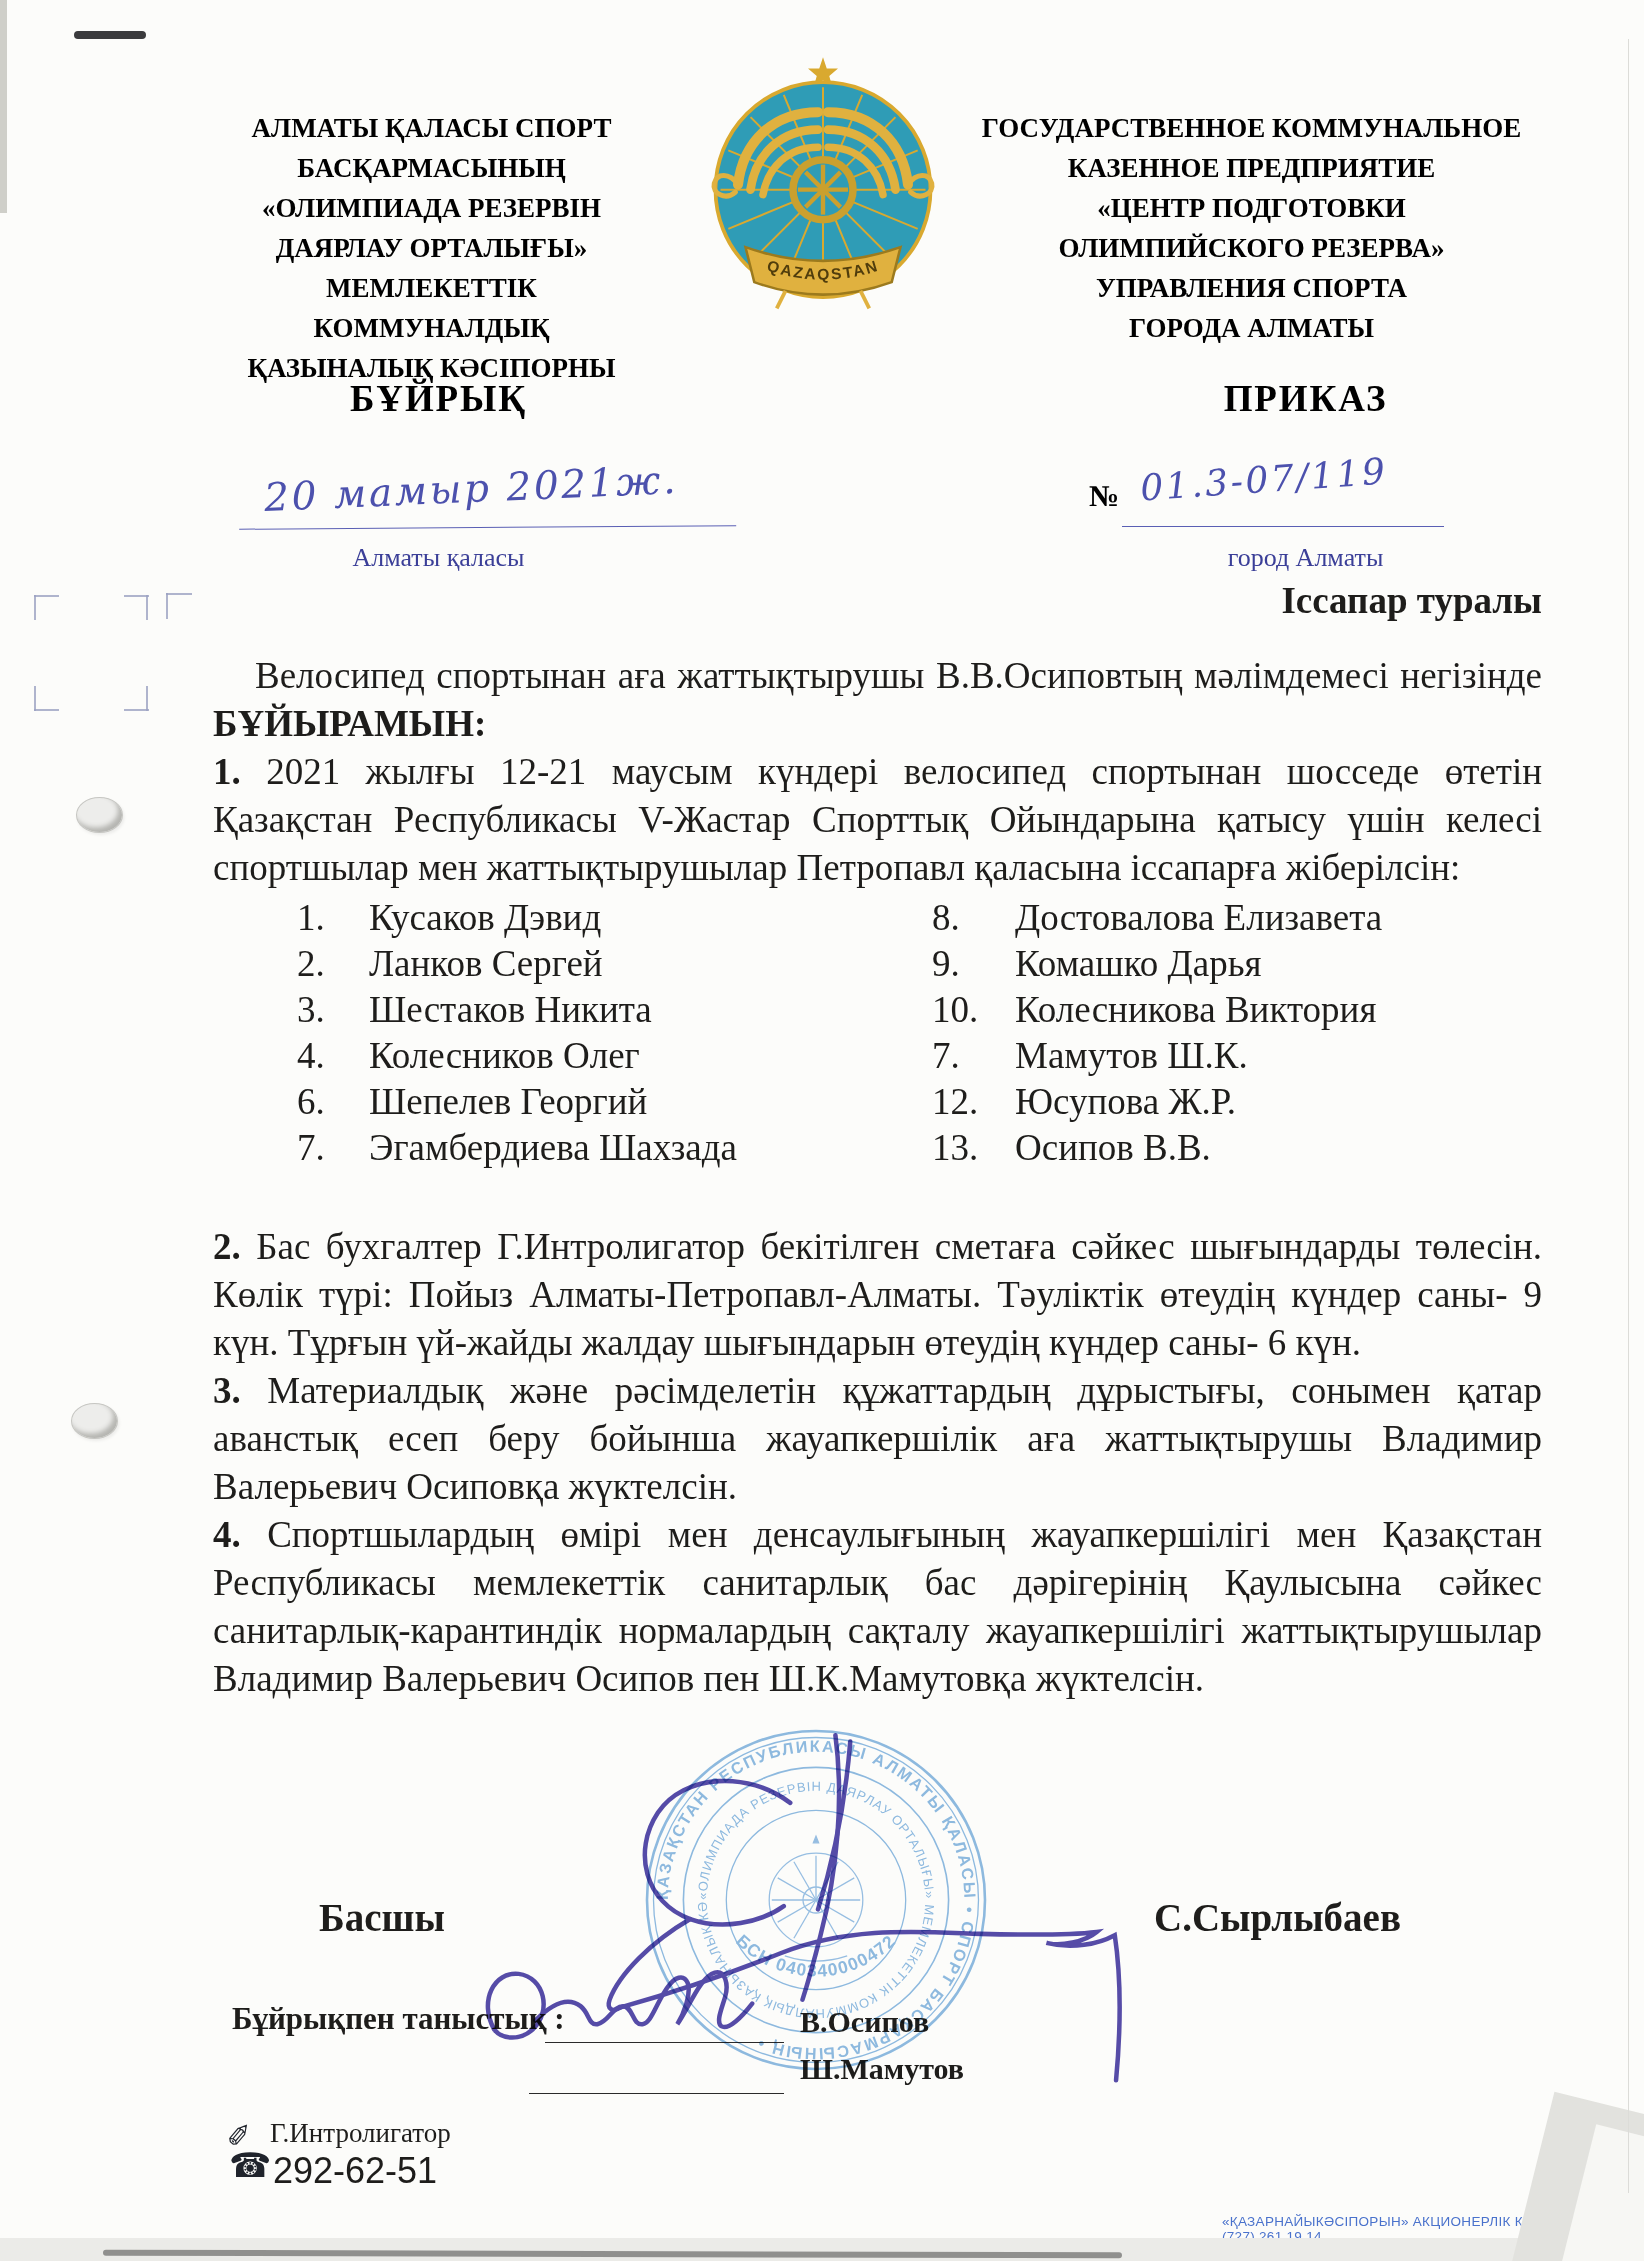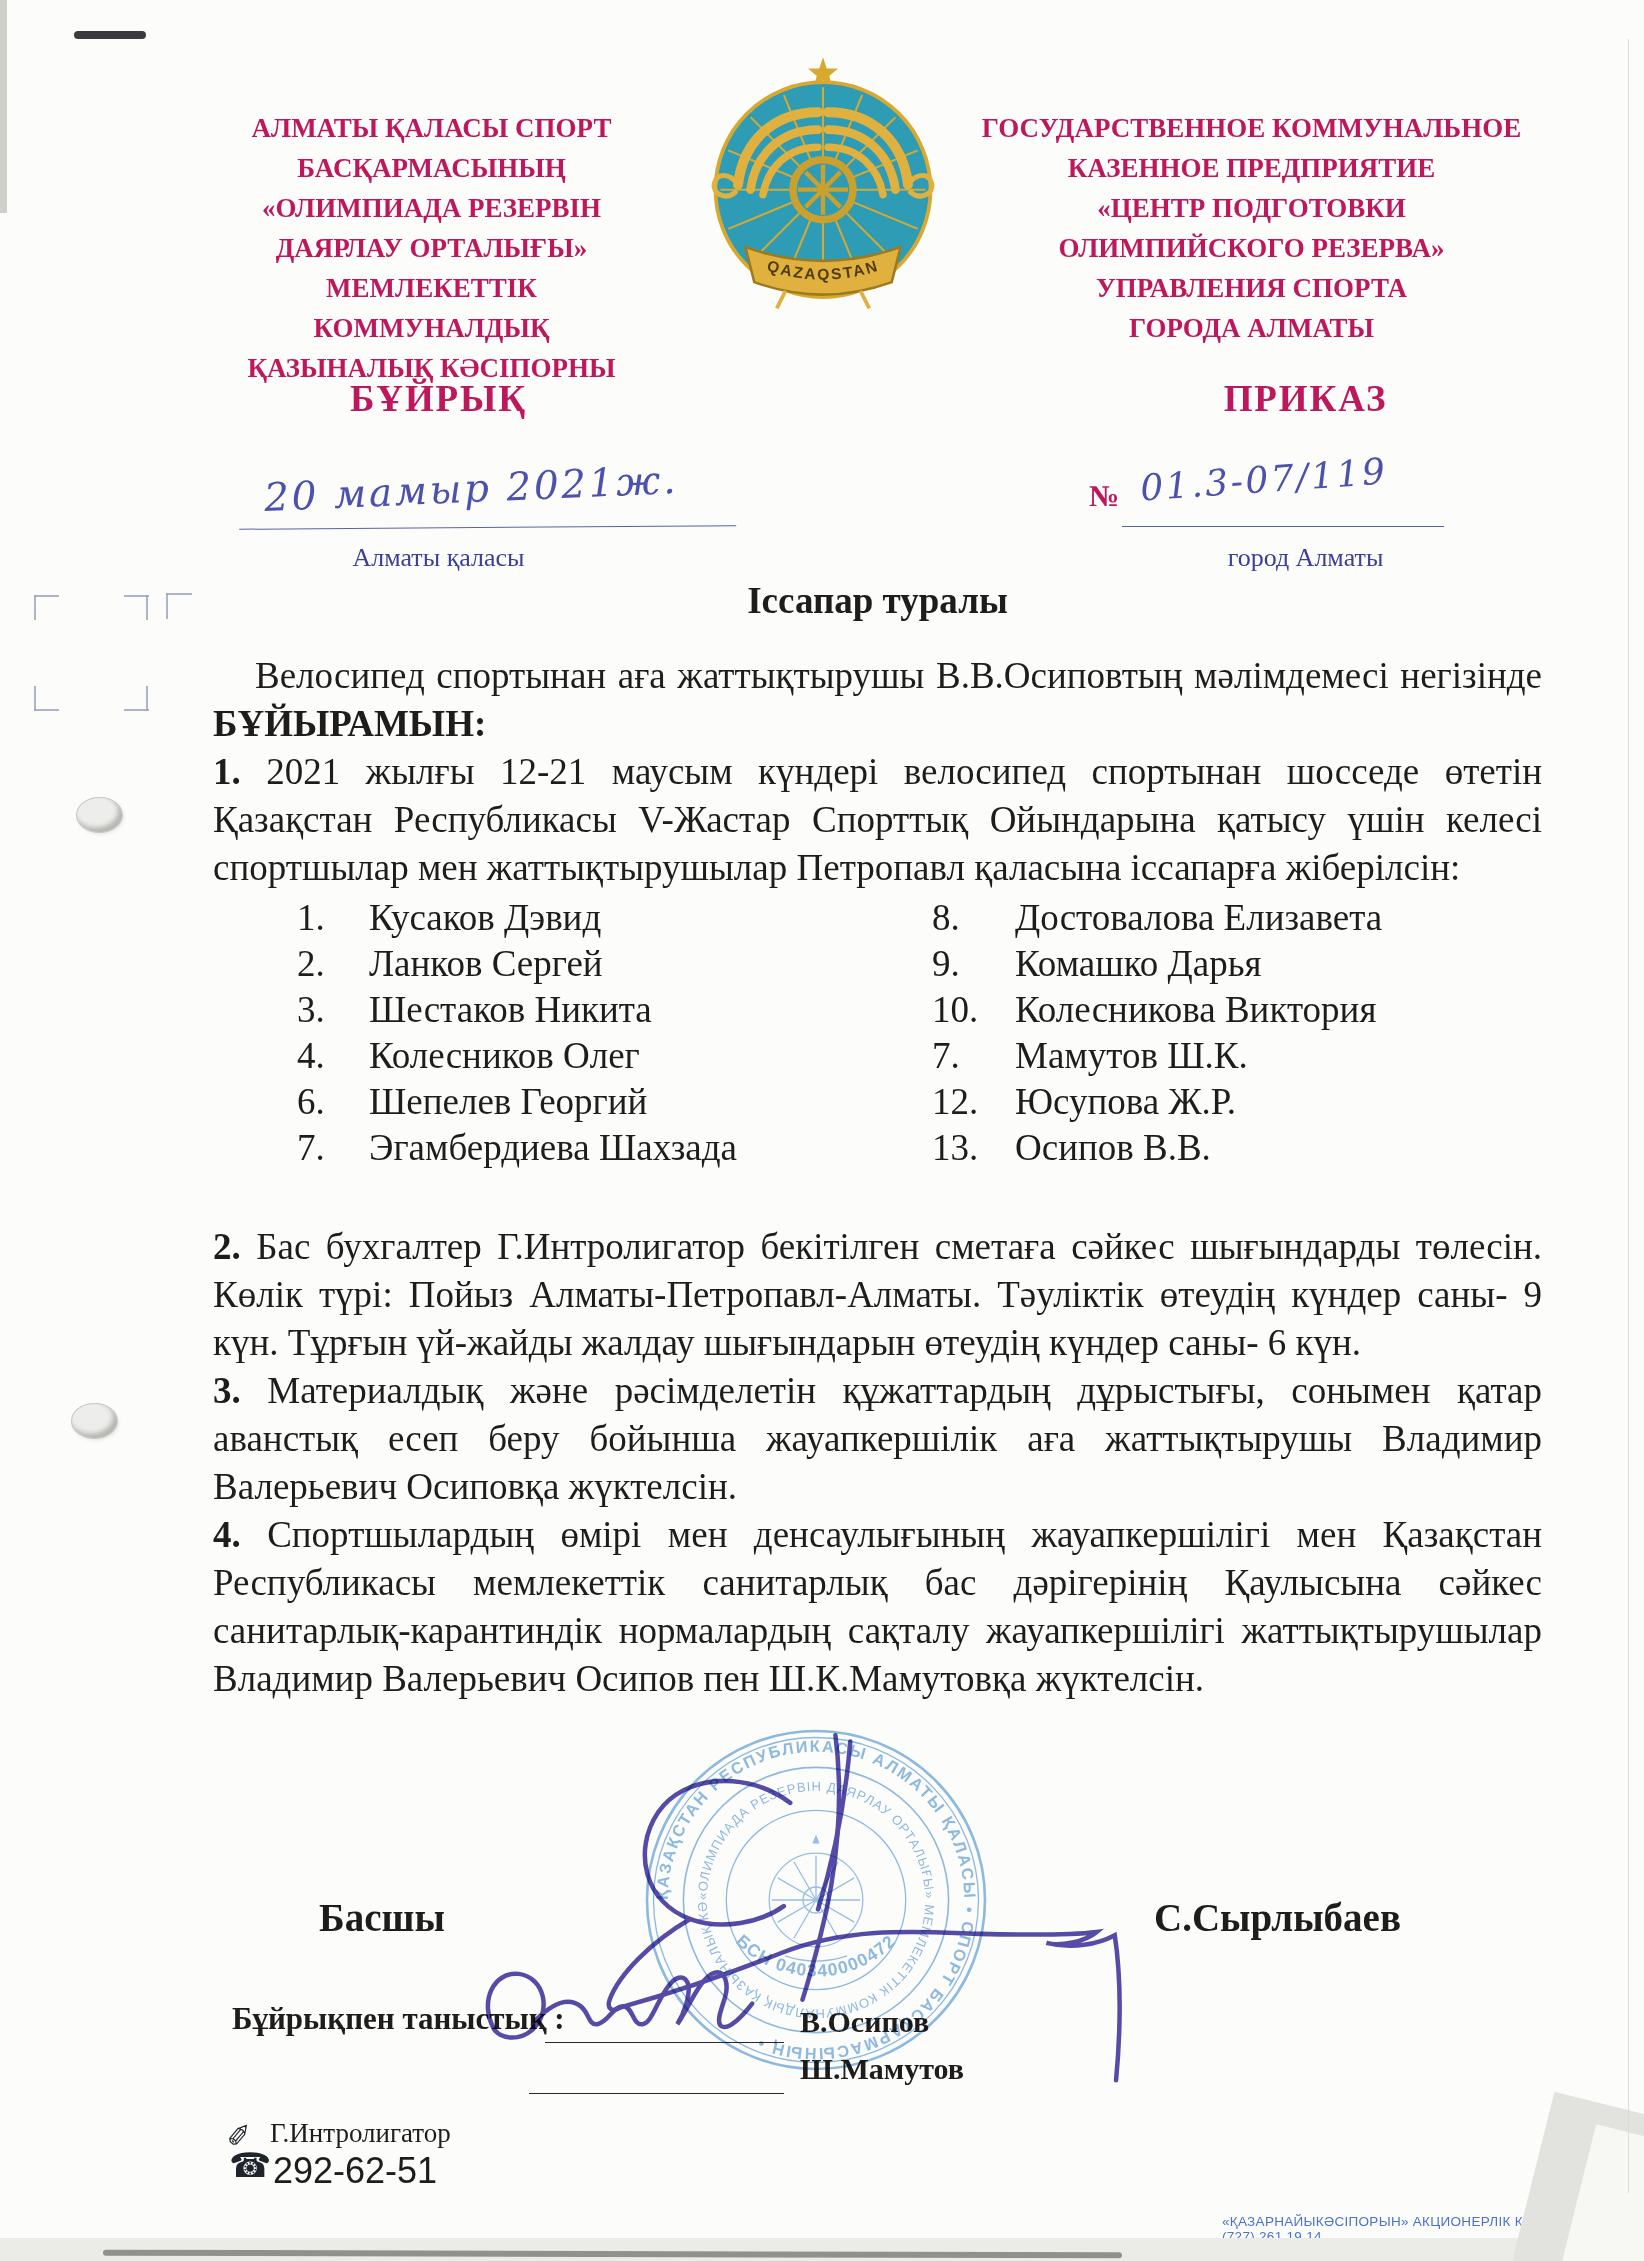--- a/index.html
+++ b/index.html
@@ -1,26 +1,26 @@
 <!DOCTYPE html>
 <html style="font-size:10.3px"><head>
 <meta charset="utf-8">
 <style>
   html,body{margin:0;padding:0;background:#9a9a9a;}
   #page{position:relative;width:1645px;height:2261px;margin:0 auto;background:#fcfcfa;
         overflow:hidden;font-family:"Liberation Serif","DejaVu Serif",serif;color:#1e1d1b;}
   .abs{position:absolute;}
-  .blue{color:#be185d;}
+  .blue{color:#000000;}
   .org{font-weight:bold;font-size:27px;line-height:40px;text-align:center;white-space:pre-line;}
   .order-title{font-weight:bold;font-size:37px;letter-spacing:1.9px;text-align:center;}
   .hw{font-family:"DejaVu Serif",serif;font-style:italic;color:#4c51ad;letter-spacing:2.6px;}
   .uline{border-bottom:1.9px solid #5a5fb4;}
   .place{font-size:26px;text-align:center;color:#3b3f98;}
   #bodytext{left:213px;top:577px;width:1329px;font-size:37px;line-height:48px;text-align:justify;}
-  #subject{font-size:37px;font-weight:bold;margin:0 0 27px 0;text-align:center;}
+  #subject{font-size:37px;font-weight:bold;margin:0 0 27px 0;text-align:right;}
   #bodytext p{margin:0;}
   .indent{text-indent:42px;}
   .pnum{font-weight:bold;}
   #list{position:relative;height:326px;margin:2.6px 0;font-size:37px;}
   .licol{position:absolute;top:0;}
   .li{height:46px;line-height:46px;white-space:nowrap;}
   .linum{display:inline-block;width:72px;}
   .linum2{display:inline-block;width:83px;}
   .sig-label{font-size:39px;font-weight:bold;}
   .ack-label{font-size:31px;font-weight:bold;}

